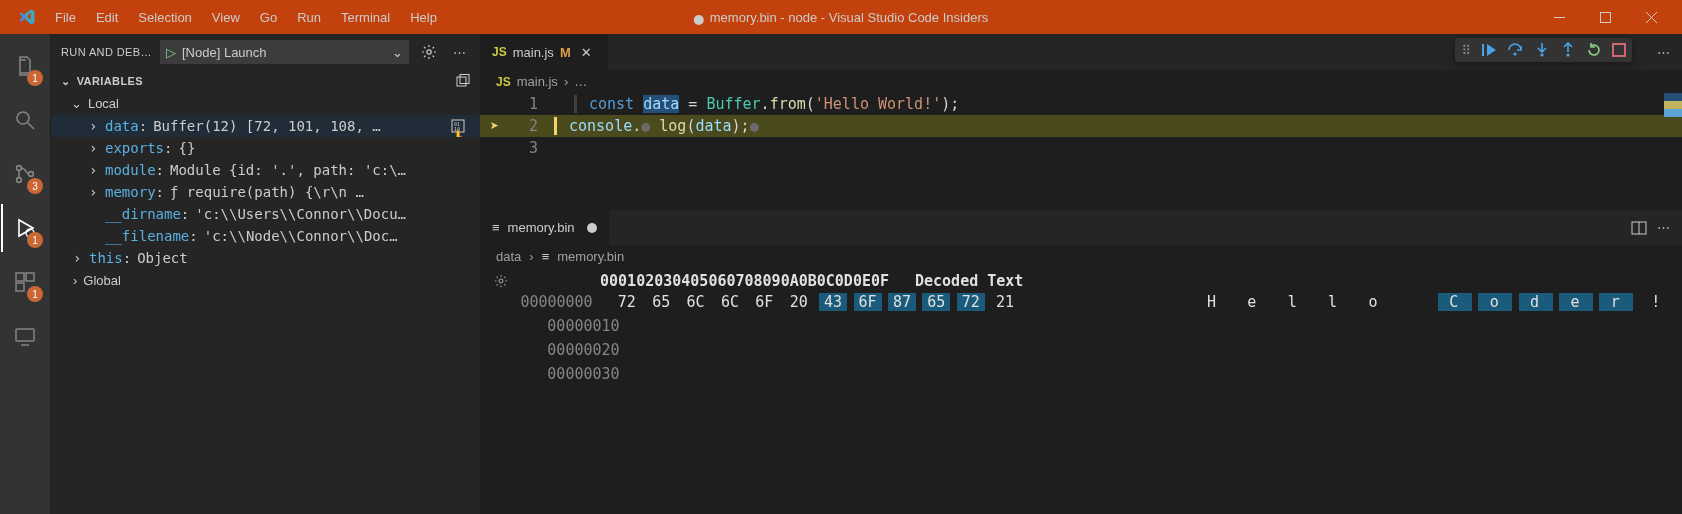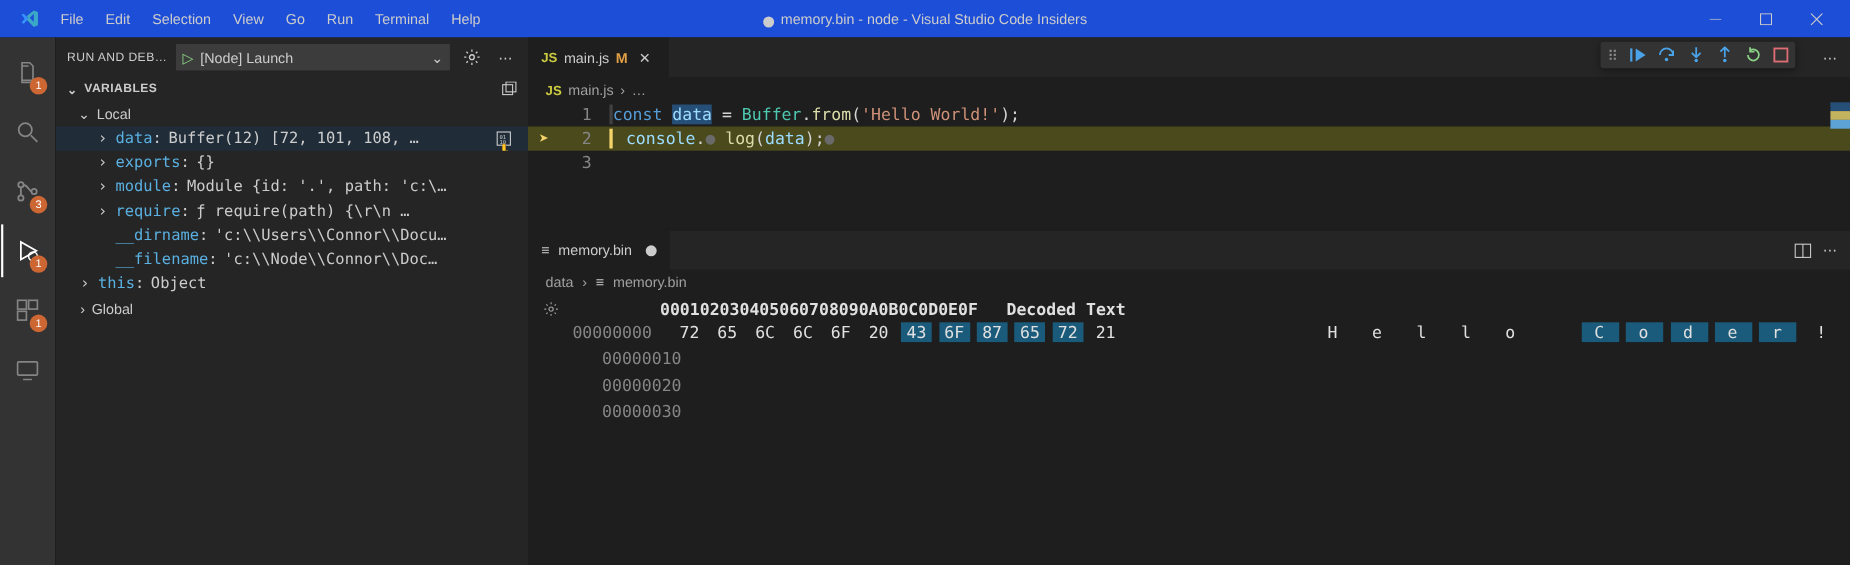--- a/index.html
+++ b/index.html
@@ -8,21 +8,21 @@
   color: #cccccc;
   font-family: "Segoe UI", sans-serif;
   font-size: 13px;
   width: 1682px;
   height: 514px;
   overflow: hidden;
   display: flex;
   flex-direction: column;
 }
 .titlebar {
-  background: #1d4ed8;
+  background: #c2410c;
   height: 34px;
   display: flex;
   align-items: center;
   padding: 0 8px;
 }
 .logo {
   width: 18px; height: 18px;
   margin: 0 10px;
 }
 .menu { display: flex; gap: 2px; }
@@ -269,21 +269,21 @@
           <span class="var-val">{}</span>
         </div>
         <div class="var-row">
           <span class="chev">›</span>
           <span class="var-name">module</span>
           <span class="var-colon">:</span>
           <span class="var-val">Module {id: '.', path: 'c:\…</span>
         </div>
         <div class="var-row">
           <span class="chev">›</span>
-          <span class="var-name">require</span>
+          <span class="var-name">memory</span>
           <span class="var-colon">:</span>
           <span class="var-val">ƒ require(path) {\r\n   …</span>
         </div>
         <div class="var-row">
           <span class="chev"></span>
           <span class="var-name">__dirname</span>
           <span class="var-colon">:</span>
           <span class="var-val">'c:\\Users\\Connor\\Docu…</span>
         </div>
         <div class="var-row">
@@ -360,21 +360,21 @@
       <span>main.js</span>
       <span>›</span>
       <span>…</span>
     </div>
     <div class="code" style="position:relative;height:116px;">
       <span class="run-arrow">➤</span>
       <div id="code-lines">
           <div class="code-line">
             <span class="gutter-margin"></span>
             <span class="lineno">1</span>
-            <span class="line-content" style="border-left:3px solid #404040;"><span class="kw">const </span><span class="ident hl-word">data</span><span class="punc"> = </span><span class="typ">Buffer</span><span class="punc">.</span><span class="fn">from</span><span class="punc">(</span><span class="str">'Hello World!'</span><span class="punc">);</span></span>
+            <span class="line-content" style="border-left:3px solid #404040;padding-left:12px;margin-left:20px;"><span class="kw">const </span><span class="ident hl-word">data</span><span class="punc"> = </span><span class="typ">Buffer</span><span class="punc">.</span><span class="fn">from</span><span class="punc">(</span><span class="str">'Hello World!'</span><span class="punc">);</span></span>
           </div>
           <div class="code-line hl-line">
             <span class="gutter-margin"></span>
             <span class="lineno">2</span>
             <span class="line-content" style="border-left:3px solid #f3d36a;padding-left:12px;"><span class="ident">console</span><span class="punc">.</span><span class="ghost">● </span><span class="fn">log</span><span class="punc">(</span><span class="ident">data</span><span class="punc">);</span><span class="ghost">●</span></span>
           </div>
           <div class="code-line">
             <span class="gutter-margin"></span>
             <span class="lineno">3</span>
             <span class="line-content" style="border-left:3px solid #404040;padding-left:12px;"></span>

